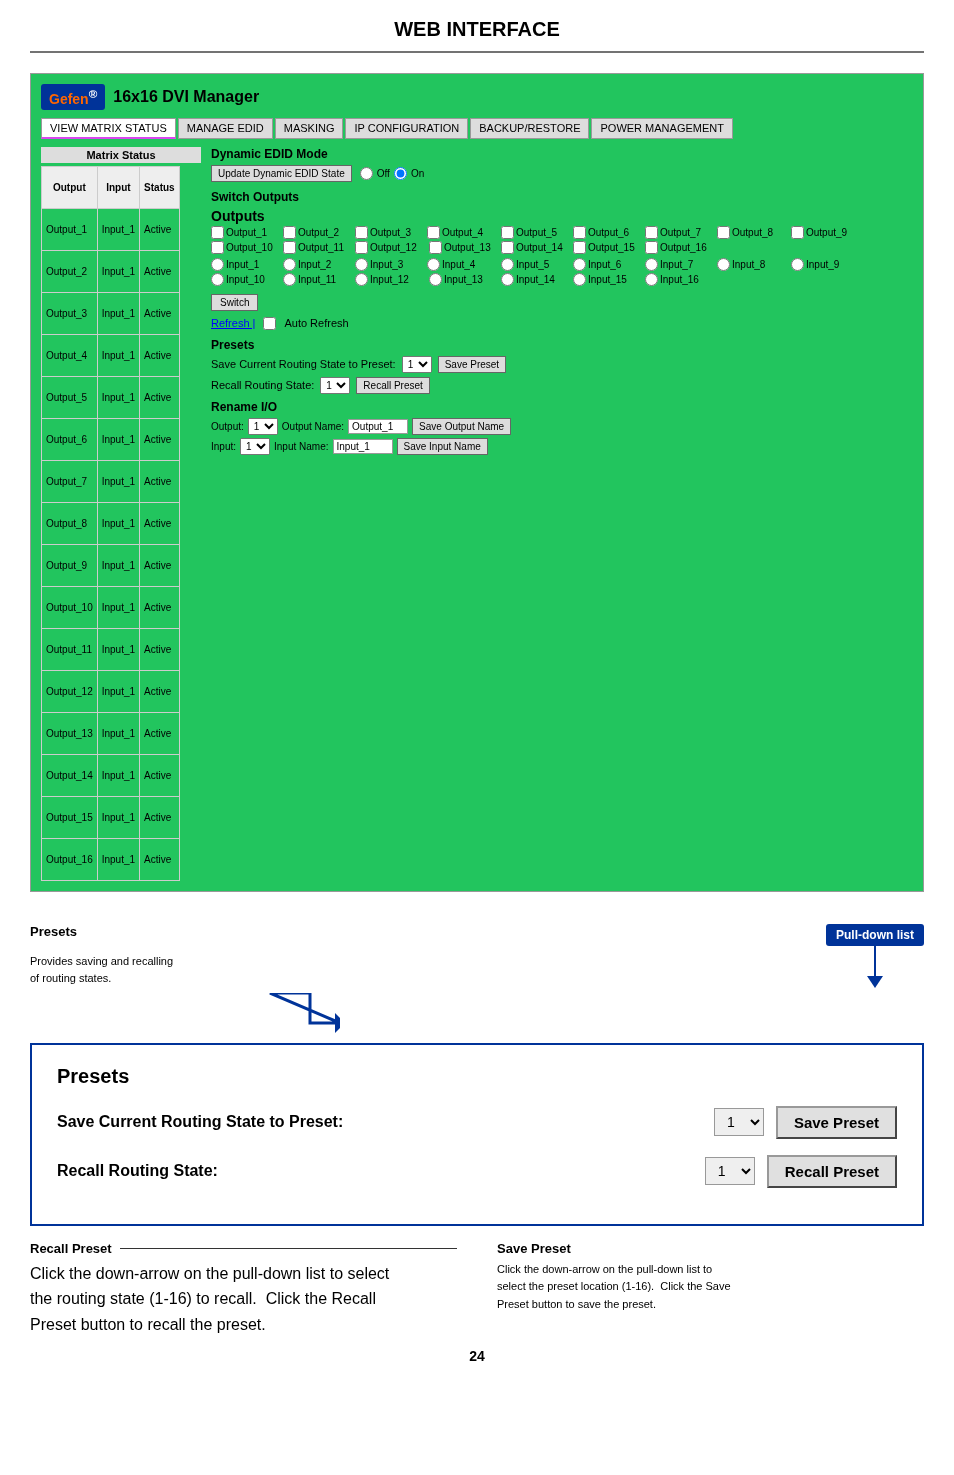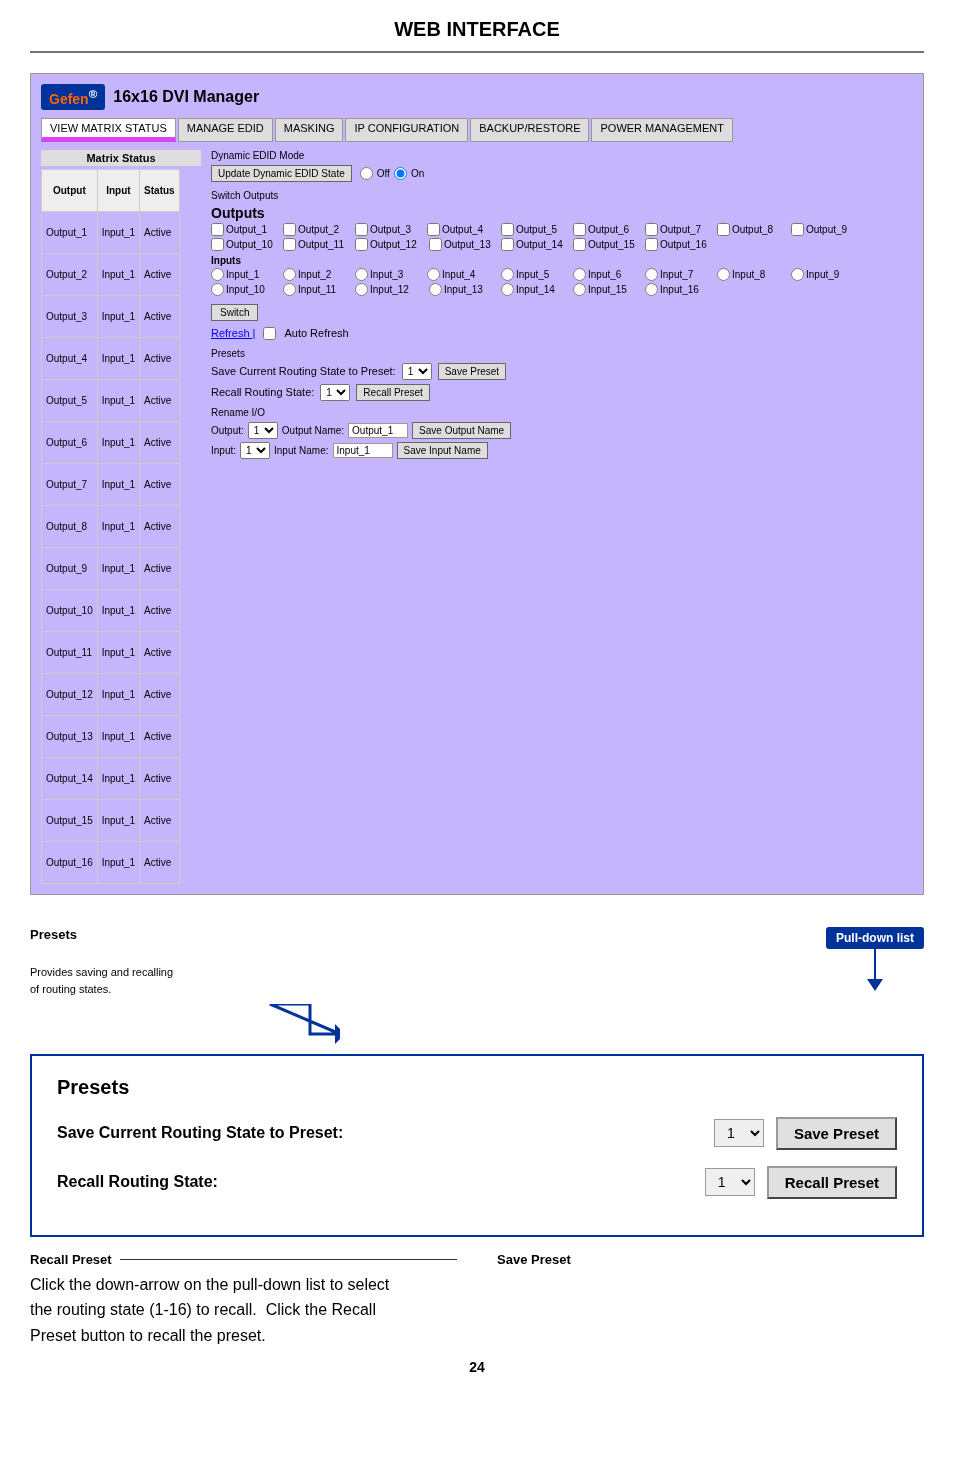--- a/index.html
+++ b/index.html
@@ -6,48 +6,48 @@
     body { font-family: Arial, sans-serif; font-size: 12px; background: #fff; width: 954px; }
 
     
     .page-title-area { text-align: center; padding: 18px 0 10px; border-bottom: 2px solid #737373; margin: 0 30px; }
     .page-title { font-size: 20px; font-weight: bold; }
 
     
     .main-content { padding: 20px 30px; }
 
     
-    .ui-screenshot-box { border: 1px solid #999; padding: 10px; margin-bottom: 32px; background: #c4b5fd; }
+    .ui-screenshot-box { border: 1px solid #999; padding: 10px; margin-bottom: 32px; background: #22c55e; }
 
     
     .gefen-header { display: flex; align-items: center; margin-bottom: 8px; }
     .gefen-logo { background: #003399; color: #fff; font-weight: bold; font-size: 14px; padding: 3px 8px; border-radius: 3px; margin-right: 8px; }
     .gefen-logo span { color: #ff6600; }
     .gefen-title { font-size: 16px; font-weight: bold; }
 
     
     .nav-tabs { display: flex; gap: 2px; margin-bottom: 8px; flex-wrap: wrap; }
     .nav-tab { border: 1px solid #999; padding: 3px 8px; background: #ddd; cursor: pointer; font-size: 11px; }
-    .nav-tab.active { background: #fff; border-bottom: 5px solid #d946ef; }
+    .nav-tab.active { background: #fff; border-bottom: 2px solid #d946ef; }
 
     
     .content-area { display: flex; gap: 10px; }
 
     
     .matrix-status { min-width: 160px; }
     .matrix-status-title { font-weight: bold; font-size: 11px; text-align: center; background: #ddd; padding: 2px; margin-bottom: 3px; }
     .status-table { border-collapse: collapse; font-size: 10px; }
     .status-table th, .status-table td { border: 1px solid #ccc; padding: 15px 4px; }
     .status-table th { background: #eee; }
 
     
     .right-panel { flex: 1; }
 
     
-    .section-title { font-weight: normal; font-size: 10px; margin-bottom: 4px; }
+    .section-title { font-weight: bold; font-size: 12px; margin-bottom: 4px; }
     .edid-row { display: flex; align-items: center; gap: 8px; margin-bottom: 8px; }
     .btn-small { border: 1px solid #666; padding: 2px 6px; background: #ddd; cursor: pointer; font-size: 10px; }
 
     
     .switch-section { margin-bottom: 6px; }
     .outputs-grid { display: flex; flex-wrap: wrap; gap: 2px; margin-bottom: 4px; font-size: 10px; }
     .checkbox-item { display: flex; align-items: center; gap: 2px; min-width: 70px; }
     .inputs-grid { display: flex; flex-wrap: wrap; gap: 2px; margin-bottom: 4px; font-size: 10px; }
     .radio-item { display: flex; align-items: center; gap: 2px; min-width: 70px; }
 
@@ -288,21 +288,20 @@
               </div>
               <div class="checkbox-item">
                 <input type="checkbox" style="">
                 <span>Output_15</span>
               </div>
               <div class="checkbox-item">
                 <input type="checkbox" style="">
                 <span>Output_16</span>
               </div>
             </div>
-          <div style="font-size:10px; font-weight:bold; margin-bottom:2px;">Inputs</div>
           <div class="inputs-grid" id="inputs-grid">
               <div class="radio-item">
                 <input type="radio" name="input-sel" style="">
                 <span class="radio-label">Input_1</span>
               </div>
               <div class="radio-item">
                 <input type="radio" name="input-sel" style="">
                 <span class="radio-label">Input_2</span>
               </div>
               <div class="radio-item">
@@ -410,21 +409,21 @@
           </div>
         </div>
 
       </div>
     </div>
   </div>
 
   <div style="display:flex; gap:20px; margin:10px 0 5px; align-items:flex-start;">
     <div style="flex:1;">
       <div style="font-weight:bold; font-size:13px;">Presets</div>
-      <div style="font-size:11px; margin-top:22px; line-height:1.6;">Provides saving and recalling<br>of routing states.</div>
+      <div style="font-size:11px; margin-top:14px; line-height:1.6;">Provides saving and recalling<br>of routing states.</div>
     </div>
     <div style="flex:2; display:flex; align-items:center; gap:0; justify-content:flex-end;">
 
       <div style="display:flex; flex-direction:column; align-items:center;text-align:center;">
         <div class="pulldown-badge">Pull-down list</div>
         <div style="width:2px; height:30px; background:#003399;"></div>
         <div style="width:0; height:0; border-left:8px solid transparent; border-right:8px solid transparent; border-top:12px solid #003399;"></div>
       </div>
     </div>
   </div>
@@ -467,18 +466,23 @@
         Click the down-arrow on the pull-down list to select<br>
         the routing state (1-16) to recall.&nbsp; Click the Recall<br>
         Preset button to recall the preset.
       </div>
     </div>
 
     <div style="flex:1; padding-left:20px;">
       <div style="margin-bottom:5px;">
         <span style="font-weight:bold; font-size:13px;">Save Preset</span>
       </div>
+      <div style="font-size:11px; line-height:1.6;">
+        Click the down-arrow on the pull-down list to<br>
+        select the preset location (1-16).&nbsp; Click the Save<br>
+        Preset button to save the preset.
+      </div>
     </div>
   </div>
 
   <div class="page-number">24</div>
 
 </div>
 
 </body></html>

